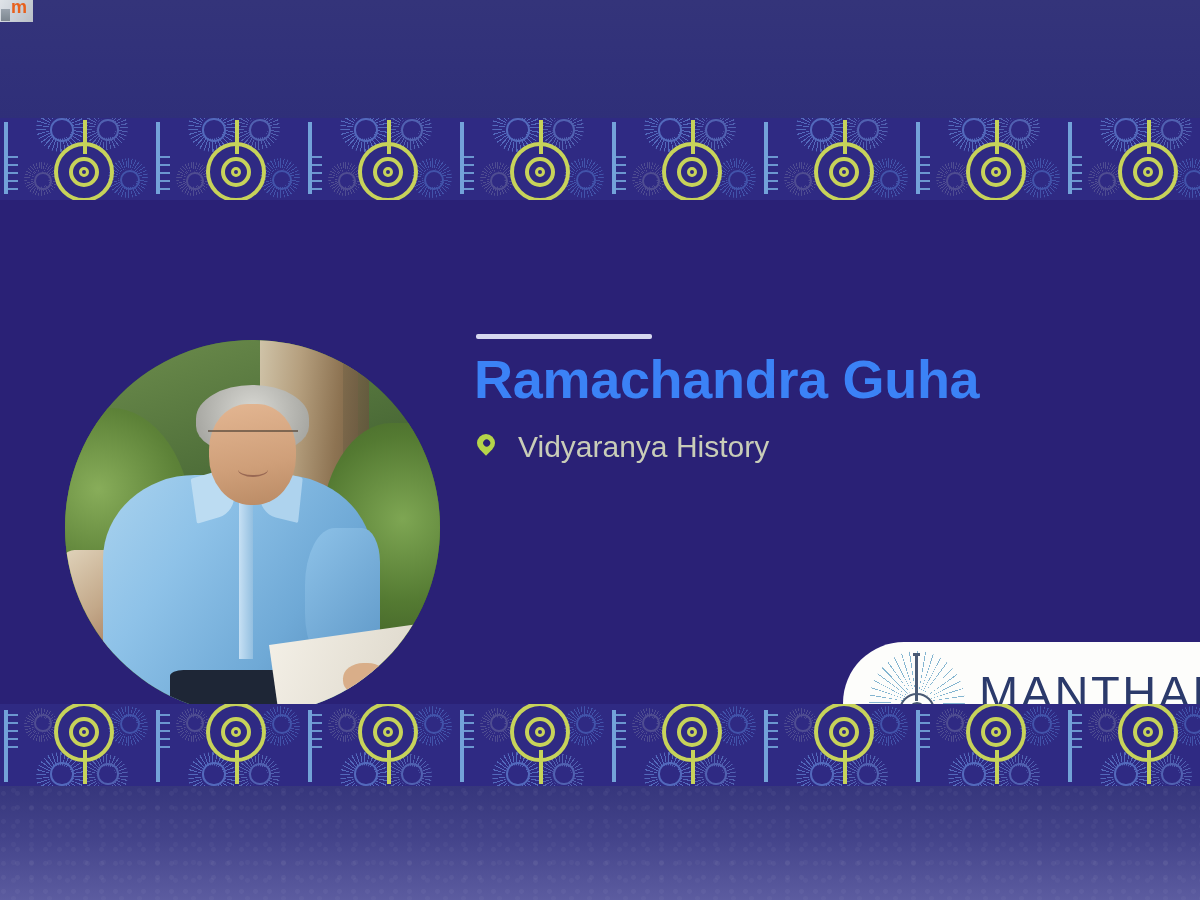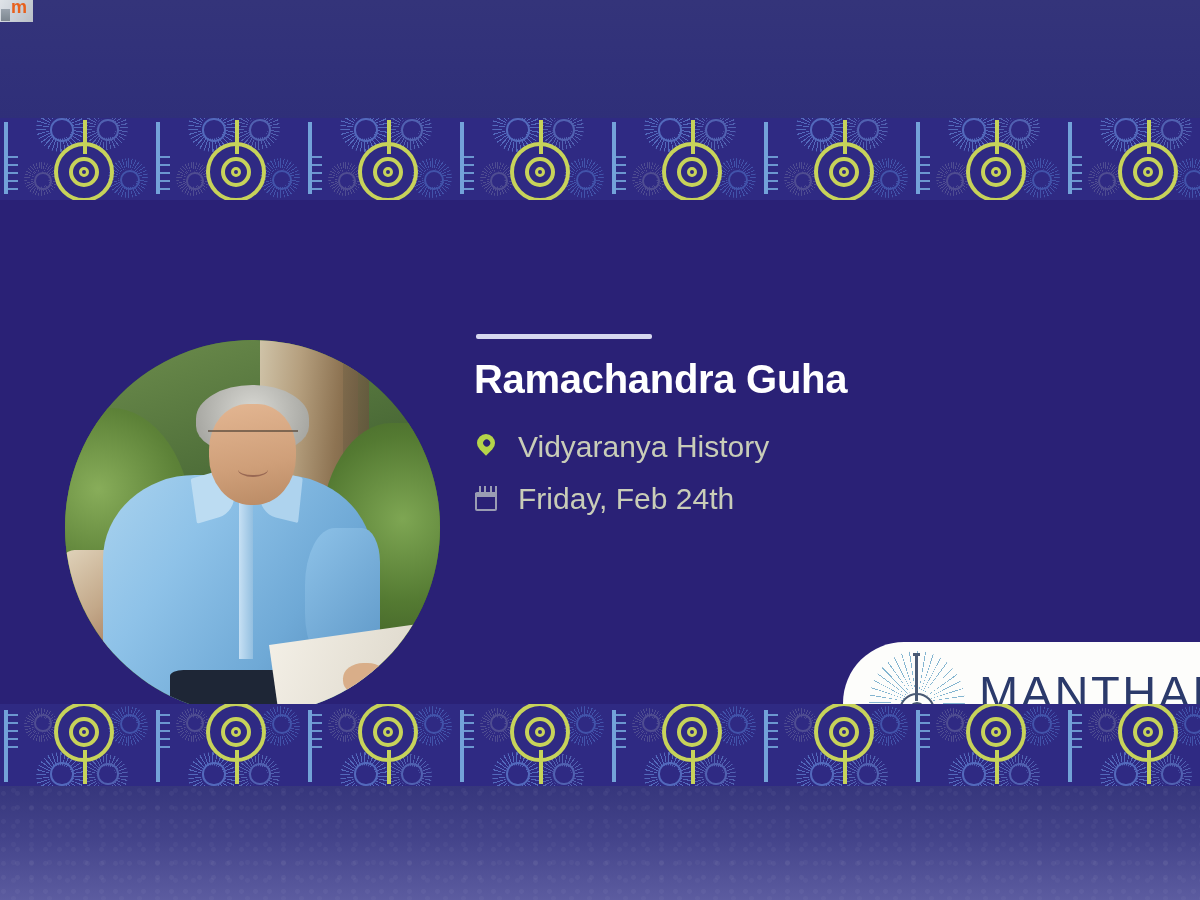--- a/index.html
+++ b/index.html
@@ -150,21 +150,21 @@
     color:#ffffff;
     font-size:46px; line-height:52px;
     font-weight:bold; letter-spacing:-0.4px;
     white-space:pre-line;
   }
   .divider {
     margin:22px 0 16px 24px; width:176px; height:5px;
     background:#d6d8ef; border-radius:2px;
   }
   h2.speaker {
-    color:#ffffff; font-size:40px; line-height:48px; font-weight:bold;
+    color:#3b82f6; font-size:54px; line-height:48px; font-weight:bold;
     letter-spacing:-0.3px; margin-left:22px;
   }
 
   ul.details { list-style:none; margin:18px 0 0 20px; }
   ul.details li {
     display:flex; align-items:center; gap:18px;
     height:52px;
   }
   .det-icon { width:28px; height:30px; flex:0 0 28px; position:relative; }
   .det-text { color:#c9cdb8; font-size:30px; line-height:34px; }
@@ -453,34 +453,20 @@
 
         <h2 class="speaker">Ramachandra Guha</h2>
 
         <ul class="details">
           <li>
             <span class="det-icon">
               <span class="ic-pin"></span>
             </span>
             <span class="det-text">Vidyaranya History</span>
           </li>
-          <li>
-            <span class="det-icon">
-              <span class="ic-cal">
-                <span class="rings">
-                    <i></i>
-                    <i></i>
-                    <i></i>
-                    <i></i>
-                  </span>
-                <span class="bar"></span>
-              </span>
-            </span>
-            <span class="det-text">Friday, Feb 24th</span>
-          </li>
         </ul>
       </div>
 
       <div class="logo-card">
         <div class="logo-emblem">
           <div class="emb-burst"></div>
           <div class="emb-stick"></div>
           <div class="emb-r1"></div>
           <div class="emb-r2"></div>
           <div class="emb-r3"></div>

